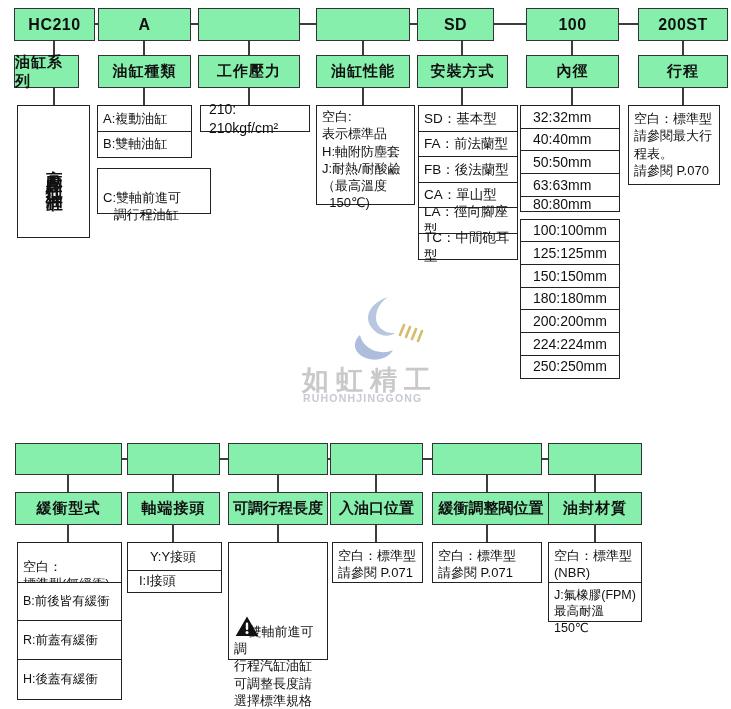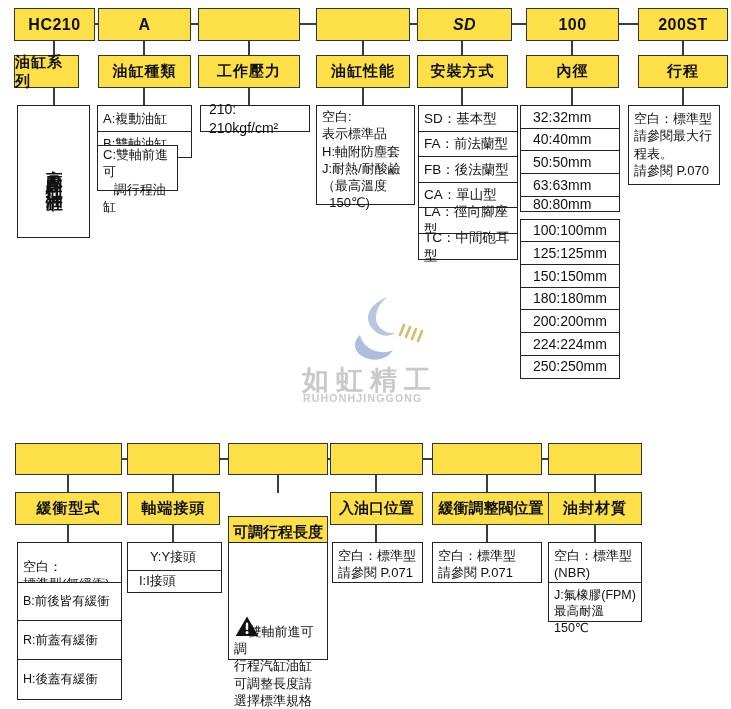--- a/index.html
+++ b/index.html
@@ -2,21 +2,21 @@
 <html><head>
 <meta charset="utf-8">
 <style>
   html,body{margin:0;padding:0;background:#ffffff;}
   .canvas{
     position:relative;width:731px;height:709px;background:#ffffff;overflow:hidden;
     font-family:"Liberation Sans","DejaVu Sans",sans-serif;color:#111;
   }
   
   .code,.cat{
-    position:absolute;height:33px;background:#fde047;border:1.6px solid #333;
+    position:absolute;height:33px;background:#86efac;border:1.6px solid #333;
     box-sizing:border-box;display:flex;align-items:center;justify-content:center;
     z-index:2;font-weight:bold;
   }
   .code{font-size:16px;letter-spacing:0.5px;}
   .cat{font-size:15px;letter-spacing:1px;}
   
   .cell{
     position:absolute;background:#ffffff;border:1.4px solid #222;box-sizing:border-box;
     font-size:13px;line-height:1.33;padding:3px 3px 0 5px;white-space:pre-wrap;z-index:2;
   }
@@ -91,37 +91,37 @@
       <line x1="88" y1="46" x2="92" y2="36"></line>
     </g>
   </svg>
   <div class="wm-cn">如虹精工</div>
   <div class="wm-en">RUHONHJINGGONG</div>
 
   <div class="code" style="left:14px;top:8px;width:81px;">HC210</div>
   <div class="code" style="left:98px;top:8px;width:93px;">A</div>
   <div class="code" style="left:198px;top:8px;width:102px;"></div>
   <div class="code" style="left:316px;top:8px;width:94px;"></div>
-  <div class="code" style="left:417px;top:8px;width:95px;font-style:italic;">SD</div>
+  <div class="code" style="left:417px;top:8px;width:77px;">SD</div>
   <div class="code" style="left:526px;top:8px;width:93px;">100</div>
   <div class="code" style="left:638px;top:8px;width:90px;">200ST</div>
 
   <div class="cat" style="left:14px;top:55px;width:65px;">油缸系列</div>
   <div class="cat" style="left:98px;top:55px;width:93px;">油缸種類</div>
   <div class="cat" style="left:198px;top:55px;width:102px;">工作壓力</div>
   <div class="cat" style="left:316px;top:55px;width:94px;">油缸性能</div>
   <div class="cat" style="left:417px;top:55px;width:91px;">安裝方式</div>
   <div class="cat" style="left:526px;top:55px;width:93px;">內徑</div>
   <div class="cat" style="left:638px;top:55px;width:90px;">行程</div>
 
   <div class="cell vert" style="left:17px;top:105px;width:73px;height:133px;">高壓柱型油缸</div>
 
   <div class="cell mid" style="left:97px;top:105px;width:95px;height:27px;">A:複動油缸</div>
   <div class="cell mid" style="left:97px;top:130.6px;width:95px;height:27px;">B:雙軸油缸</div>
-  <div class="cell" style="left:97px;top:145px;width:81px;height:46px;padding-top:0;">C:雙軸前進可
+  <div class="cell" style="left:97px;top:168px;width:114px;height:46px;padding-top:20px;">C:雙軸前進可
    調行程油缸</div>
 
   <div class="cell mid" style="left:200px;top:105px;width:110px;height:27px;padding-left:8px;font-size:14px;">210: 210kgf/cm²</div>
 
   <div class="cell" style="left:316px;top:105px;width:99px;height:100px;padding-top:2px;">空白:
 表示標準品
 H:軸附防塵套
 J:耐熱/耐酸鹼
 （最高溫度
   150℃)</div>
@@ -153,21 +153,21 @@
 
   <div class="code" style="left:15px;top:443px;width:107px;height:32px;"></div>
   <div class="code" style="left:127px;top:443px;width:93px;height:32px;"></div>
   <div class="code" style="left:228px;top:443px;width:100px;height:32px;"></div>
   <div class="code" style="left:330px;top:443px;width:93px;height:32px;"></div>
   <div class="code" style="left:432px;top:443px;width:110px;height:32px;"></div>
   <div class="code" style="left:548px;top:443px;width:94px;height:32px;"></div>
 
   <div class="cat" style="left:15px;top:492px;width:107px;">緩衝型式</div>
   <div class="cat" style="left:127px;top:492px;width:93px;">軸端接頭</div>
-  <div class="cat" style="left:228px;top:492px;width:100px;letter-spacing:0;margin-top:24px;">可調行程長度</div>
+  <div class="cat" style="left:228px;top:492px;width:100px;letter-spacing:0;">可調行程長度</div>
   <div class="cat" style="left:330px;top:492px;width:93px;letter-spacing:0;">入油口位置</div>
   <div class="cat" style="left:432px;top:492px;width:118px;letter-spacing:0;">緩衝調整閥位置</div>
   <div class="cat" style="left:548px;top:492px;width:94px;">油封材質</div>
 
   <div class="cell" style="left:17px;top:542px;width:105px;height:41px;padding-top:15px;">空白：
 標準型(無緩衝)</div>
   <div class="cell mid" style="left:17px;top:581.6px;width:105px;height:40px;font-size:12.5px;">B:前後皆有緩衝</div>
   <div class="cell mid" style="left:17px;top:620.2px;width:105px;height:40px;font-size:12.5px;">R:前蓋有緩衝</div>
   <div class="cell mid" style="left:17px;top:658.8px;width:105px;height:41px;font-size:12.5px;">H:後蓋有緩衝</div>
 

